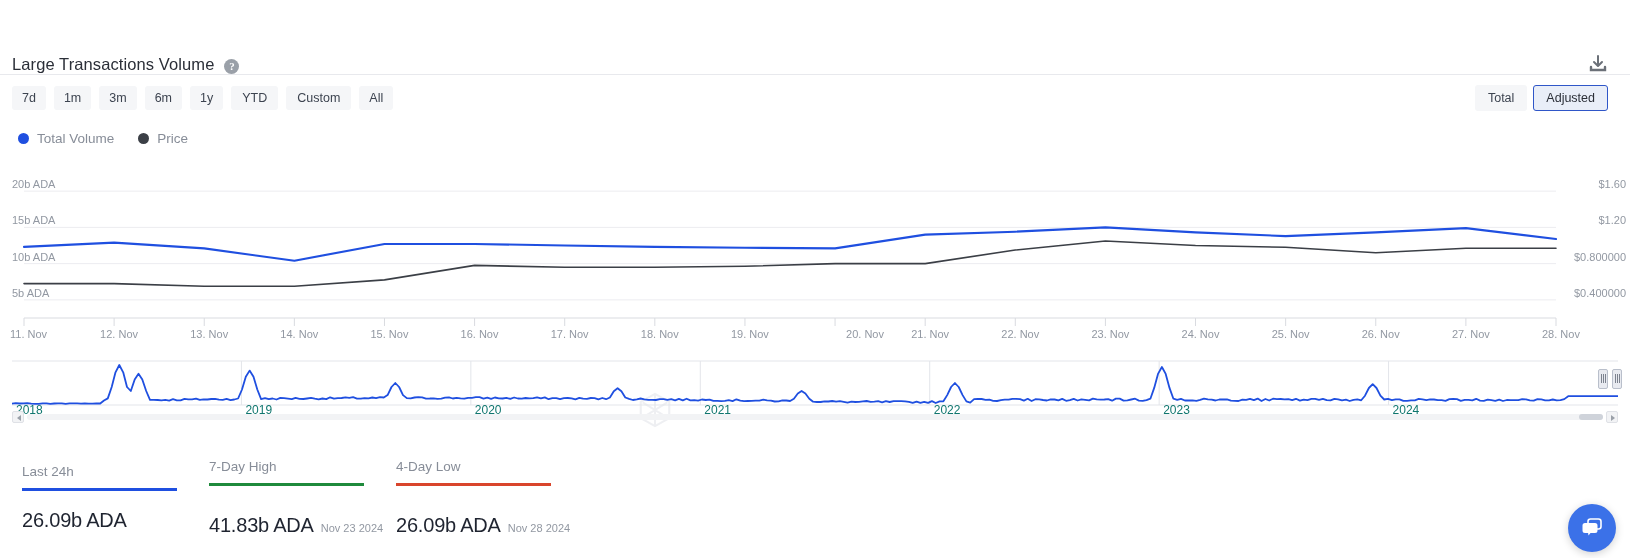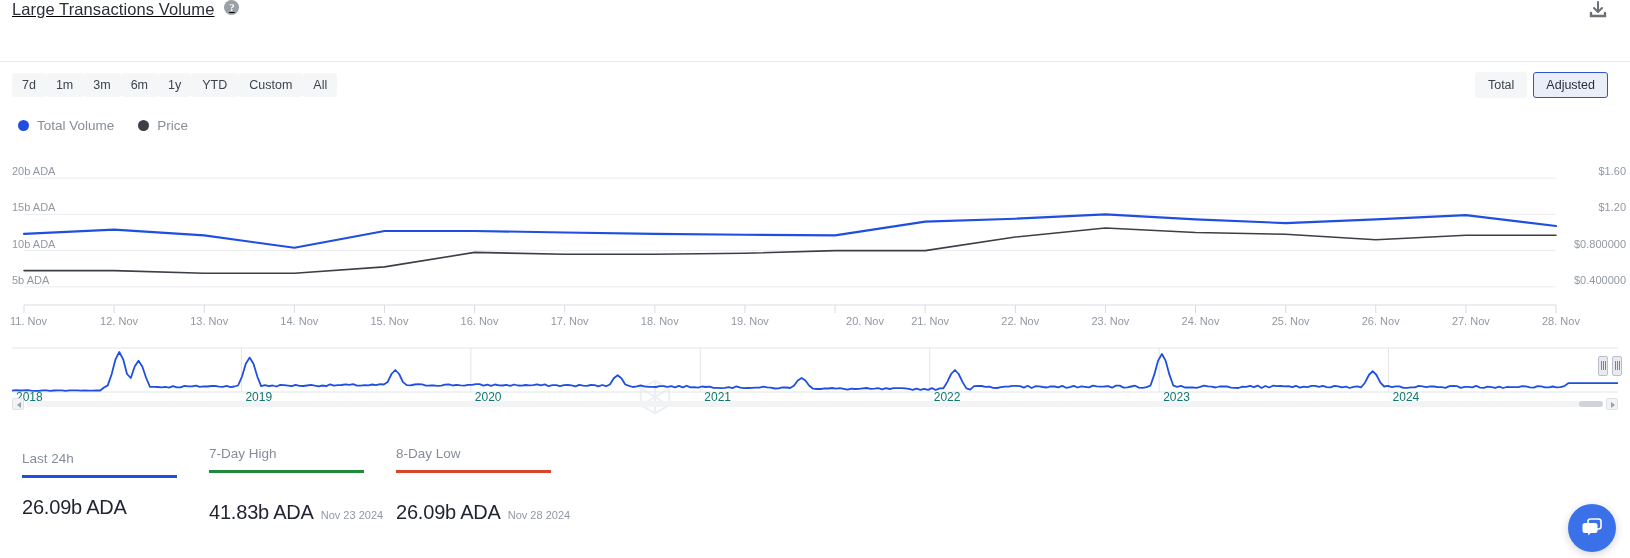--- a/index.html
+++ b/index.html
@@ -6,45 +6,44 @@
   html, body {
     width: 1630px; height: 558px;
     background: #ffffff;
     font-family: "Liberation Sans", sans-serif;
     overflow: hidden;
   }
   .app { position: relative; width: 1630px; height: 558px; background: #fff; }
 
   
   .header {
-    height: 62px;
+    height: 75px;
     border-bottom: 1px solid #e8e9ed;
-    display: flex; align-items: flex-start;
+    display: flex; align-items: flex-end;
     padding: 0 22px 0 12px;
-    text-decoration: underline;
   }
   .title {
     font-size: 16.5px; color: #2b2f38; letter-spacing: .1px;
   }
   .help-icon {
     width: 15px; height: 15px; border-radius: 50%;
     background: #9aa0a8; color: #fff;
     font-size: 11px; line-height: 15px; text-align: center;
     margin-left: 10px; font-weight: bold; cursor: pointer;
     font-family: "Liberation Serif", serif;
   }
   .spacer { flex: 1; }
   .dl-icon { width: 20px; height: 20px; cursor: pointer; }
 
   
   .controls {
     height: 46px; display: flex; align-items: center;
     padding: 0 22px 0 12px;
   }
-  .ranges { display: flex; gap: 0; }
+  .ranges { display: flex; gap: 8px; }
   .range-btn {
     background: #f5f6f8; color: #3d4450;
     border: 1px solid transparent; border-radius: 3px;
     font-size: 12.5px; padding: 5px 9px; cursor: pointer;
     font-family: "Liberation Sans", sans-serif; line-height: 1;
   }
   .range-btn.wide { padding: 5px 10px; }
   .toggles { display: flex; }
   .toggle-btn {
     background: #f5f6f8; color: #3d4450;
@@ -297,21 +296,21 @@
     </div>
     <div class="stat">
       <div class="stat-label">7-Day High</div>
       <div class="stat-rule" style="background:#1f8a3c"></div>
       <div class="stat-row">
         <span class="stat-value">41.83b ADA</span>
         <span class="stat-date">Nov 23 2024</span>
       </div>
     </div>
     <div class="stat">
-      <div class="stat-label">8-Day Low</div>
+      <div class="stat-label">4-Day Low</div>
       <div class="stat-rule" style="background:#d9452c"></div>
       <div class="stat-row">
         <span class="stat-value">26.09b ADA</span>
         <span class="stat-date">Nov 28 2024</span>
       </div>
     </div>
   </div>
 
   <div class="chat-btn">
     <svg width="26" height="26" viewBox="0 0 26 26">

